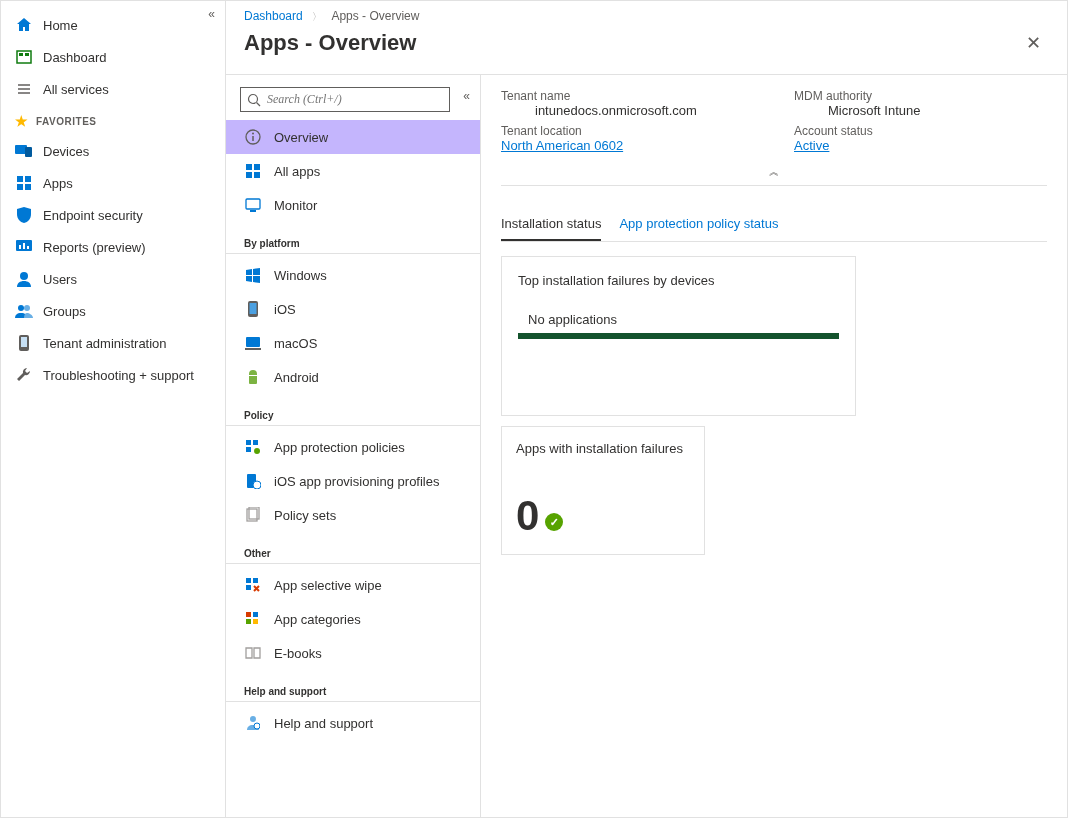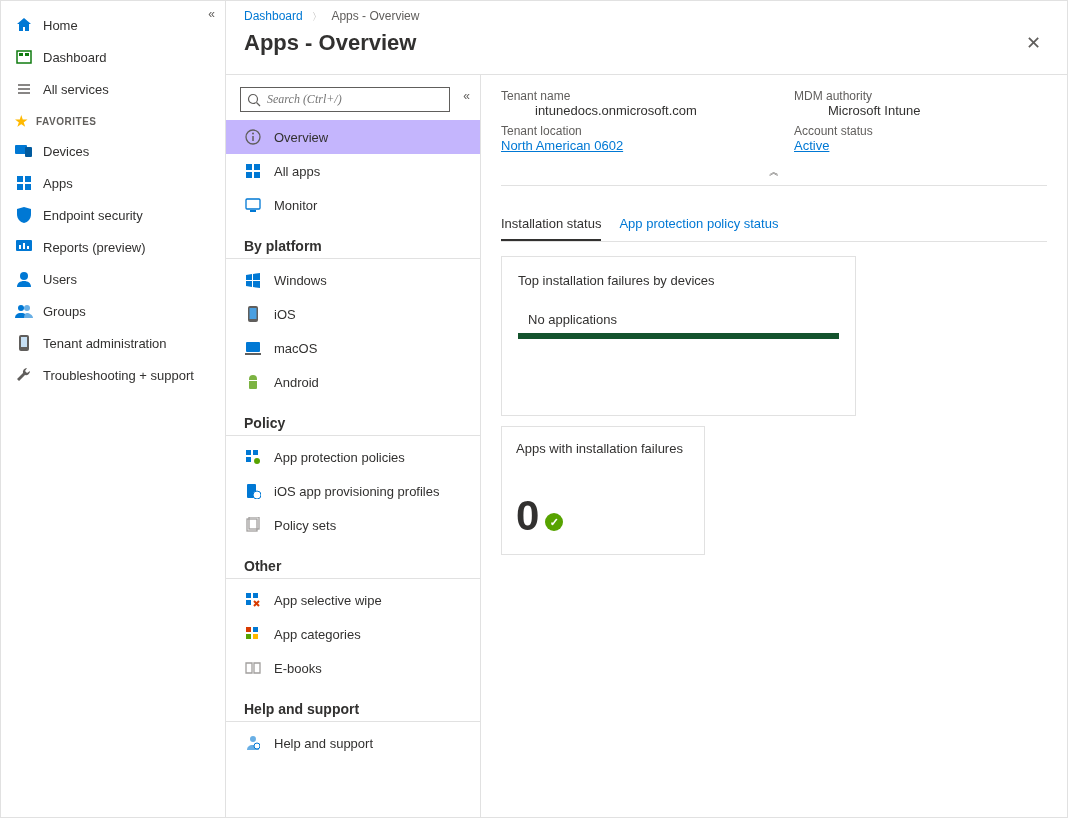--- a/index.html
+++ b/index.html
@@ -91,21 +91,21 @@
     }
     .sub-item {
       display: flex; align-items: center;
       padding: 8px 18px;
       cursor: pointer;
     }
     .sub-item.active { background: #c4b5fd; }
     .sub-icon { width: 18px; height: 18px; margin-right: 12px; display: inline-flex; align-items: center; justify-content: center; }
     .section-header {
       padding: 16px 18px 4px 18px;
-      font-size: 14px;
+      font-size: 10px;
       font-weight: 600;
       border-bottom: 1px solid #e1e1e1;
       margin-bottom: 4px;
     }
 
     
     .detail {
       flex: 1;
       padding: 14px 20px;
       min-width: 0;

